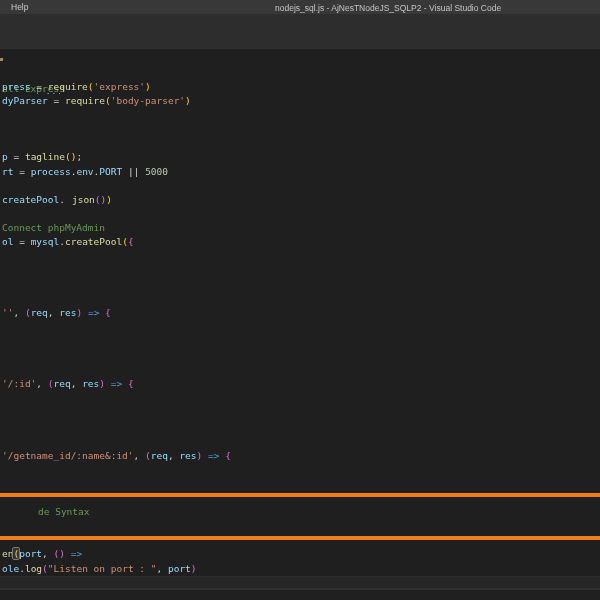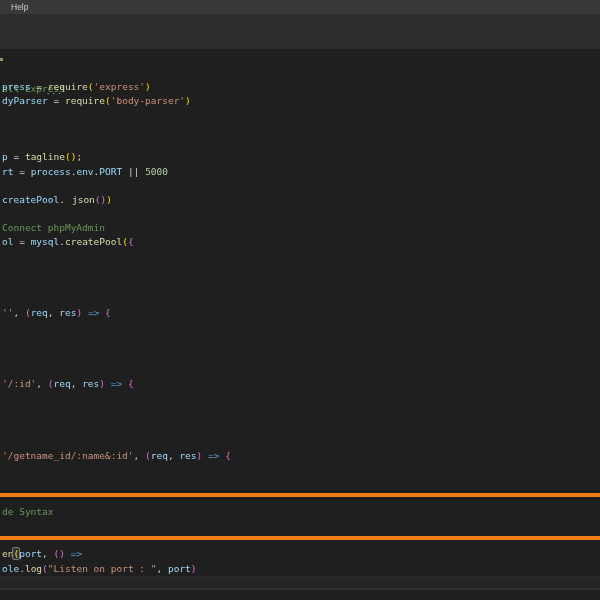--- a/index.html
+++ b/index.html
@@ -23,41 +23,42 @@
   .panel-divider{position:absolute;left:0;top:588px;width:600px;height:2px;background:#313132;}
   .panel-bottom{position:absolute;left:0;top:590px;width:600px;height:10px;background:#202020;}
 </style>
 </head>
 <body>
 
 <div class="window">
 
   <div class="title-bar">
     <span class="menu-item">Help</span>
+    <span class="window-title">nodejs_sql.js - AjNesTNodeJS_SQLP2 - Visual Studio Code</span>
   </div>
 
   <div class="tab-strip"></div>
 
   <div class="editor">
     <div class="clipped-glyph"></div>
     <div class="hint-dots">...</div>
     <div class="annotation-box" style="border-color: rgb(238, 125, 26);"></div>
 
   <div class="code-line" style="top: 25px; left: 2px; margin-top: 8px;"><span style="color: rgb(106, 153, 85);">all Express</span></div>
       <div class="code-line" style="top: 45px; left: 2px;"><span style="color: rgb(156, 220, 254);">dyParser</span><span style="color: rgb(212, 212, 212);"> = </span><span style="color: rgb(220, 220, 170);">require</span><span style="color: rgb(255, 215, 0);">(</span><span style="color: rgb(206, 145, 120);">'body-parser'</span><span style="color: rgb(255, 215, 0);">)</span></div>
       <div class="code-line" style="top: 30.5px; left: 2px;"><span style="color: rgb(156, 220, 254);">press</span><span style="color: rgb(212, 212, 212);"> = </span><span style="color: rgb(220, 220, 170);">require</span><span style="color: rgb(255, 215, 0);">(</span><span style="color: rgb(206, 145, 120);">'express'</span><span style="color: rgb(255, 215, 0);">)</span></div>
       <div class="code-line" style="top: 101px; left: 2px;"><span style="color: rgb(156, 220, 254);">p</span><span style="color: rgb(212, 212, 212);"> = </span><span style="color: rgb(220, 220, 170);">tagline</span><span style="color: rgb(255, 215, 0);">()</span><span style="color: rgb(212, 212, 212);">;</span></div>
       <div class="code-line" style="top: 115.5px; left: 2px;"><span style="color: rgb(156, 220, 254);">rt</span><span style="color: rgb(212, 212, 212);"> = </span><span style="color: rgb(156, 220, 254);">process</span><span style="color: rgb(212, 212, 212);">.</span><span style="color: rgb(156, 220, 254);">env</span><span style="color: rgb(212, 212, 212);">.</span><span style="color: rgb(156, 220, 254);">PORT</span><span style="color: rgb(212, 212, 212);"> </span><span style="color: rgb(212, 212, 212);">||</span><span style="color: rgb(212, 212, 212);"> </span><span style="color: rgb(181, 206, 168);">5000</span></div>
       <div class="code-line" style="top: 143.5px; left: 2px;"><span style="color: rgb(156, 220, 254);">createPool</span><span style="color: rgb(212, 212, 212);">.</span><span style="color: rgb(220, 220, 170); margin-left: 7px;">json</span><span style="color: rgb(218, 112, 214);">(</span><span style="color: rgb(218, 112, 214);">)</span><span style="color: rgb(255, 215, 0);">)</span></div>
       <div class="code-line" style="top: 171.5px; left: 2px;"><span style="color: rgb(106, 153, 85);">Connect phpMyAdmin</span></div>
       <div class="code-line" style="top: 185.5px; left: 2px;"><span style="color: rgb(156, 220, 254);">ol</span><span style="color: rgb(212, 212, 212);"> = </span><span style="color: rgb(156, 220, 254);">mysql</span><span style="color: rgb(212, 212, 212);">.</span><span style="color: rgb(220, 220, 170);">createPool</span><span style="color: rgb(255, 215, 0);">(</span><span style="color: rgb(218, 112, 214);">{</span></div>
       <div class="code-line" style="top: 257px; left: 2px;"><span style="color: rgb(206, 145, 120);">''</span><span style="color: rgb(212, 212, 212);">, </span><span style="color: rgb(218, 112, 214);">(</span><span style="color: rgb(156, 220, 254);">req</span><span style="color: rgb(212, 212, 212);">, </span><span style="color: rgb(156, 220, 254);">res</span><span style="color: rgb(218, 112, 214);">)</span><span style="color: rgb(212, 212, 212);"> </span><span style="color: rgb(86, 156, 214);">=&gt;</span><span style="color: rgb(212, 212, 212);"> </span><span style="color: rgb(218, 112, 214);">{</span></div>
       <div class="code-line" style="top: 328px; left: 2px;"><span style="color: rgb(206, 145, 120);">'/:id'</span><span style="color: rgb(212, 212, 212);">, </span><span style="color: rgb(218, 112, 214);">(</span><span style="color: rgb(156, 220, 254);">req</span><span style="color: rgb(212, 212, 212);">, </span><span style="color: rgb(156, 220, 254);">res</span><span style="color: rgb(218, 112, 214);">)</span><span style="color: rgb(212, 212, 212);"> </span><span style="color: rgb(86, 156, 214);">=&gt;</span><span style="color: rgb(212, 212, 212);"> </span><span style="color: rgb(218, 112, 214);">{</span></div>
       <div class="code-line" style="top: 399.5px; left: 2px;"><span style="color: rgb(206, 145, 120);">'/getname_id/:name&amp;:id'</span><span style="color: rgb(212, 212, 212);">, </span><span style="color: rgb(218, 112, 214);">(</span><span style="color: rgb(156, 220, 254);">req</span><span style="color: rgb(212, 212, 212);">, </span><span style="color: rgb(156, 220, 254);">res</span><span style="color: rgb(218, 112, 214);">)</span><span style="color: rgb(212, 212, 212);"> </span><span style="color: rgb(86, 156, 214);">=&gt;</span><span style="color: rgb(212, 212, 212);"> </span><span style="color: rgb(218, 112, 214);">{</span></div>
-      <div class="code-line" style="top: 456px; left: 2px;"><span style="color: rgb(106, 153, 85);">de Syntax</span></div>
+      <div class="code-line" style="top: 456px; left: 2px;"><span style="color: rgb(106, 153, 85); margin-left: 36px;">de Syntax</span></div>
       <div class="code-line" style="top: 498px; left: 2px;"><span style="color: rgb(220, 220, 170);">en</span><span class="bracket-match" style="color: rgb(255, 215, 0);">(</span><span style="color: rgb(156, 220, 254);">port</span><span style="color: rgb(212, 212, 212);">, </span><span style="color: rgb(218, 112, 214);">(</span><span style="color: rgb(218, 112, 214);">)</span><span style="color: rgb(212, 212, 212);"> </span><span style="color: rgb(86, 156, 214);">=&gt;</span></div>
       <div class="code-line" style="top: 512.5px; left: 2px;"><span style="color: rgb(156, 220, 254);">ole</span><span style="color: rgb(212, 212, 212);">.</span><span style="color: rgb(220, 220, 170);">log</span><span style="color: rgb(218, 112, 214);">(</span><span style="color: rgb(206, 145, 120);">"Listen on port : "</span><span style="color: rgb(212, 212, 212);">, </span><span style="color: rgb(156, 220, 254);">port</span><span style="color: rgb(218, 112, 214);">)</span></div>
     </div>
 
   <div class="editor-bottom-border"></div>
   <div class="panel-strip"></div>
   <div class="panel-divider"></div>
   <div class="panel-bottom"></div>
 
 </div>

